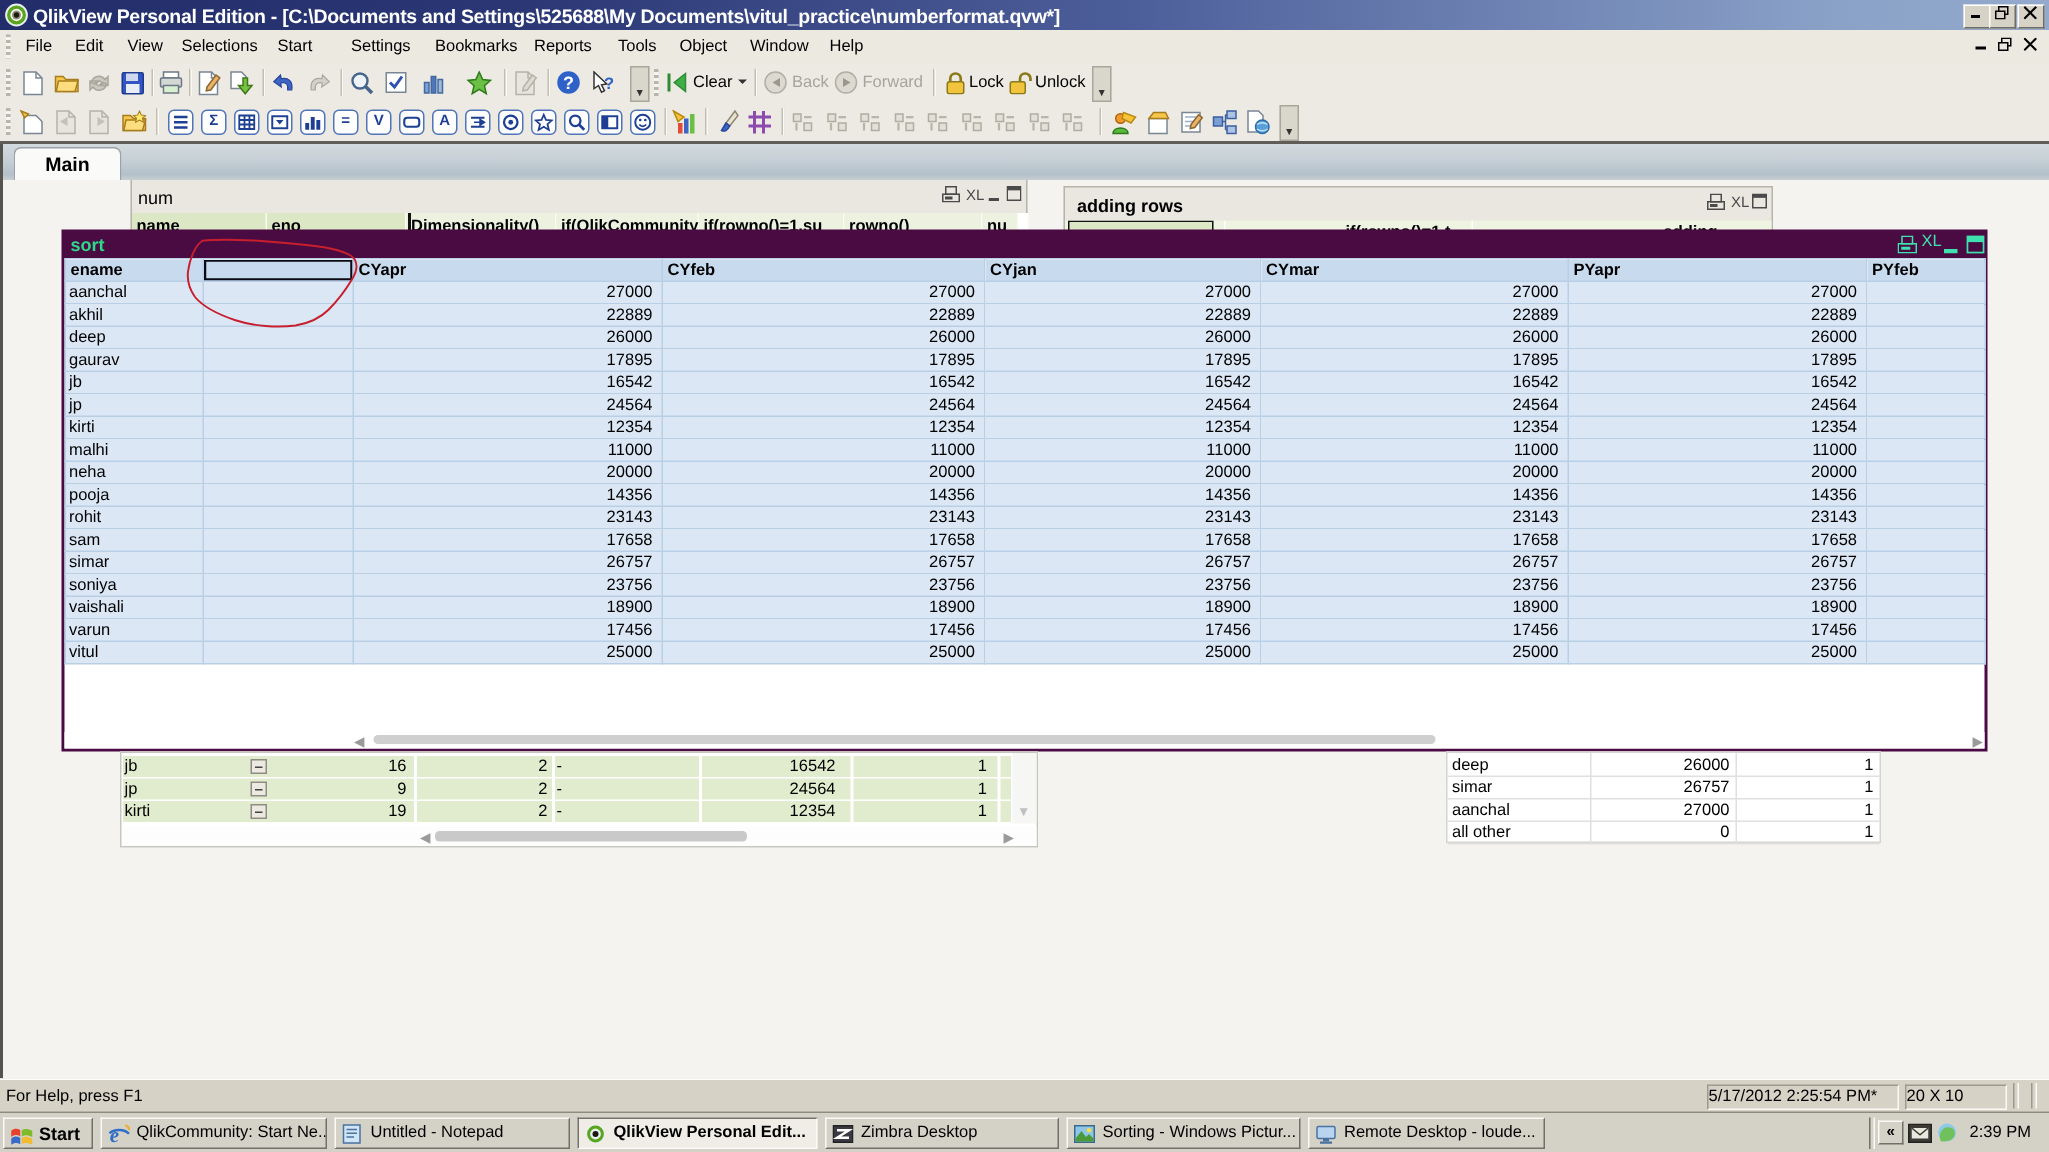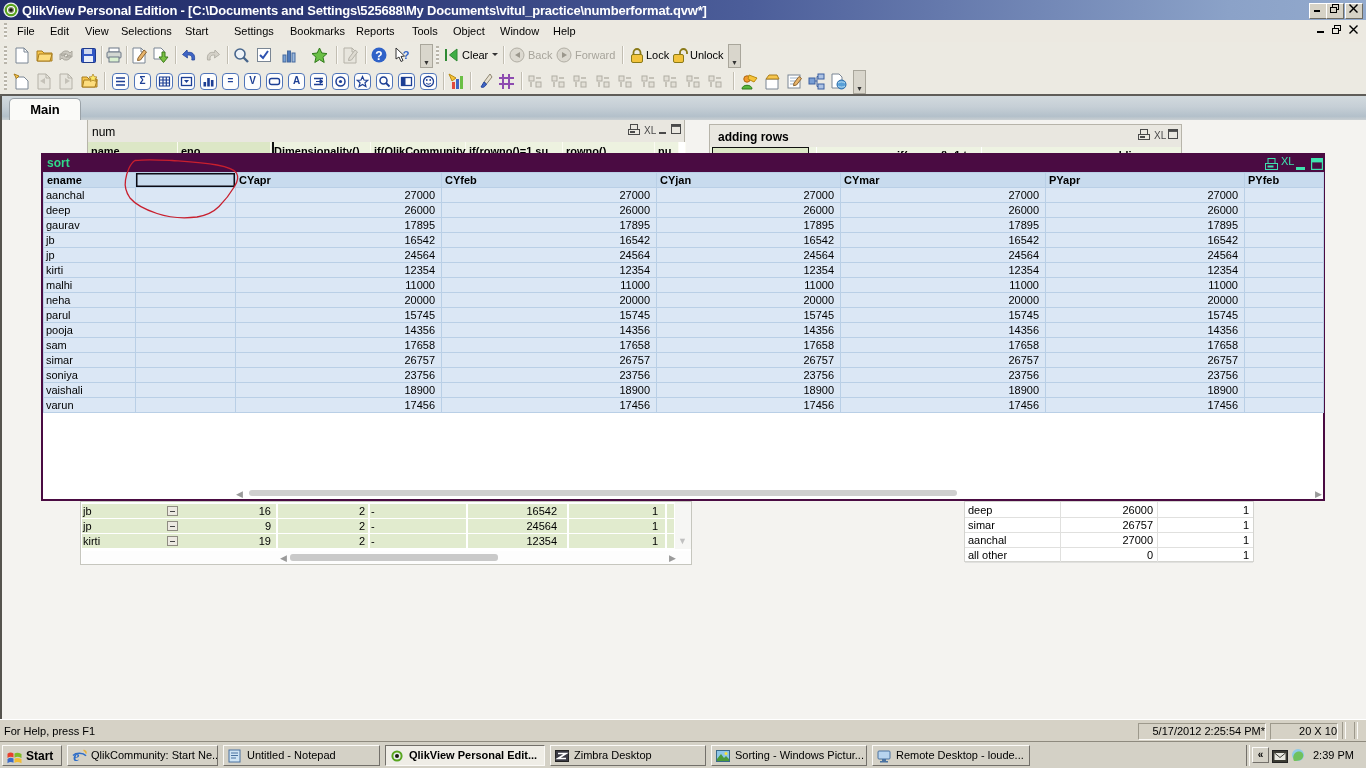--- a/index.html
+++ b/index.html
@@ -44,21 +44,21 @@
   #sortbody{left:2px;top:19px;width:1280px;height:327px;background:#fff;}
   table.sorttab{border-collapse:collapse;table-layout:fixed;width:1280px;}
   table.sorttab td{font-size:11px;color:#000;height:14px;line-height:14px;padding:0 6px 0 0;
     border:1px solid #b9cfe6;background:#dbe7f5;text-align:right;overflow:hidden;white-space:nowrap;}
   table.sorttab tr.hd td{background:#c8dbee;font-weight:bold;text-align:left;padding:0 0 0 3px;height:14px;}
   table.sorttab td.nm{text-align:left;padding:0 0 0 2px;}
   table.sorttab td.sel{background:#bdd4eb;box-shadow:inset 0 0 0 1.5px #0a0a14;}
   .gcell{position:absolute;font-size:11px;color:#000;}
   #statusbar{left:0;top:719px;width:1366px;height:22px;background:#d6d2c6;border-top:1px solid #fff;box-sizing:border-box;}
   .sunken{border:1px solid;border-color:#9d998c #fbfaf7 #fbfaf7 #9d998c;font-size:11px;
-    text-align:right;color:#000;}
+    text-align:left;color:#000;}
   #taskbar{left:0;top:741px;width:1366px;height:27px;background:#d4d1c6;border-top:1px solid #8e8a7e;box-sizing:border-box;}
   .tkbtn{top:3px;height:21px;background:#d4d1c6;border:1px solid;box-sizing:border-box;
     border-color:#fbfaf7 #73706a #73706a #fbfaf7;font-size:11px;color:#000;
     white-space:nowrap;overflow:hidden;}
   .tkbtn .lbl{position:absolute;left:23px;top:3px;}
 </style>
 </head>
 <body>
 <div id="root">
   <div class="abs" id="titlebar">
@@ -463,20 +463,30 @@
                 <td class="nm">aanchal</td>
                 <td></td>
                 <td>27000</td>
                 <td>27000</td>
                 <td>27000</td>
                 <td>27000</td>
                 <td>27000</td>
                 <td></td>
               </tr>
               <tr>
+                <td class="nm">akhil</td>
+                <td></td>
+                <td>22889</td>
+                <td>22889</td>
+                <td>22889</td>
+                <td>22889</td>
+                <td>22889</td>
+                <td></td>
+              </tr>
+              <tr>
                 <td class="nm">deep</td>
                 <td></td>
                 <td>26000</td>
                 <td>26000</td>
                 <td>26000</td>
                 <td>26000</td>
                 <td>26000</td>
                 <td></td>
               </tr>
               <tr>
@@ -533,40 +543,40 @@
                 <td class="nm">neha</td>
                 <td></td>
                 <td>20000</td>
                 <td>20000</td>
                 <td>20000</td>
                 <td>20000</td>
                 <td>20000</td>
                 <td></td>
               </tr>
               <tr>
-                <td class="nm">parul</td>
-                <td></td>
-                <td>15745</td>
-                <td>15745</td>
-                <td>15745</td>
-                <td>15745</td>
-                <td>15745</td>
-                <td></td>
-              </tr>
-              <tr>
                 <td class="nm">pooja</td>
                 <td></td>
                 <td>14356</td>
                 <td>14356</td>
                 <td>14356</td>
                 <td>14356</td>
                 <td>14356</td>
                 <td></td>
               </tr>
               <tr>
+                <td class="nm">rohit</td>
+                <td></td>
+                <td>23143</td>
+                <td>23143</td>
+                <td>23143</td>
+                <td>23143</td>
+                <td>23143</td>
+                <td></td>
+              </tr>
+              <tr>
                 <td class="nm">sam</td>
                 <td></td>
                 <td>17658</td>
                 <td>17658</td>
                 <td>17658</td>
                 <td>17658</td>
                 <td>17658</td>
                 <td></td>
               </tr>
               <tr>
@@ -600,20 +610,30 @@
                 <td></td>
               </tr>
               <tr>
                 <td class="nm">varun</td>
                 <td></td>
                 <td>17456</td>
                 <td>17456</td>
                 <td>17456</td>
                 <td>17456</td>
                 <td>17456</td>
+                <td></td>
+              </tr>
+              <tr>
+                <td class="nm">vitul</td>
+                <td></td>
+                <td>25000</td>
+                <td>25000</td>
+                <td>25000</td>
+                <td>25000</td>
+                <td>25000</td>
                 <td></td>
               </tr>
             </tbody>
           </table>
           <div class="abs" style="left:0;top:316px;width:1280px;height:11px;background:#fff;">
             <div class="abs" style="left:193px;top:1px;font-size:9px;color:#9a9a9a;line-height:10px;">◀</div>
             <div class="abs" style="left:206px;top:2px;width:708px;height:6px;background:#cfcfcf;border-radius:3px;"></div>
             <div class="abs" style="left:1272px;top:1px;font-size:9px;color:#9a9a9a;line-height:10px;">▶</div>
           </div>
         </div>

